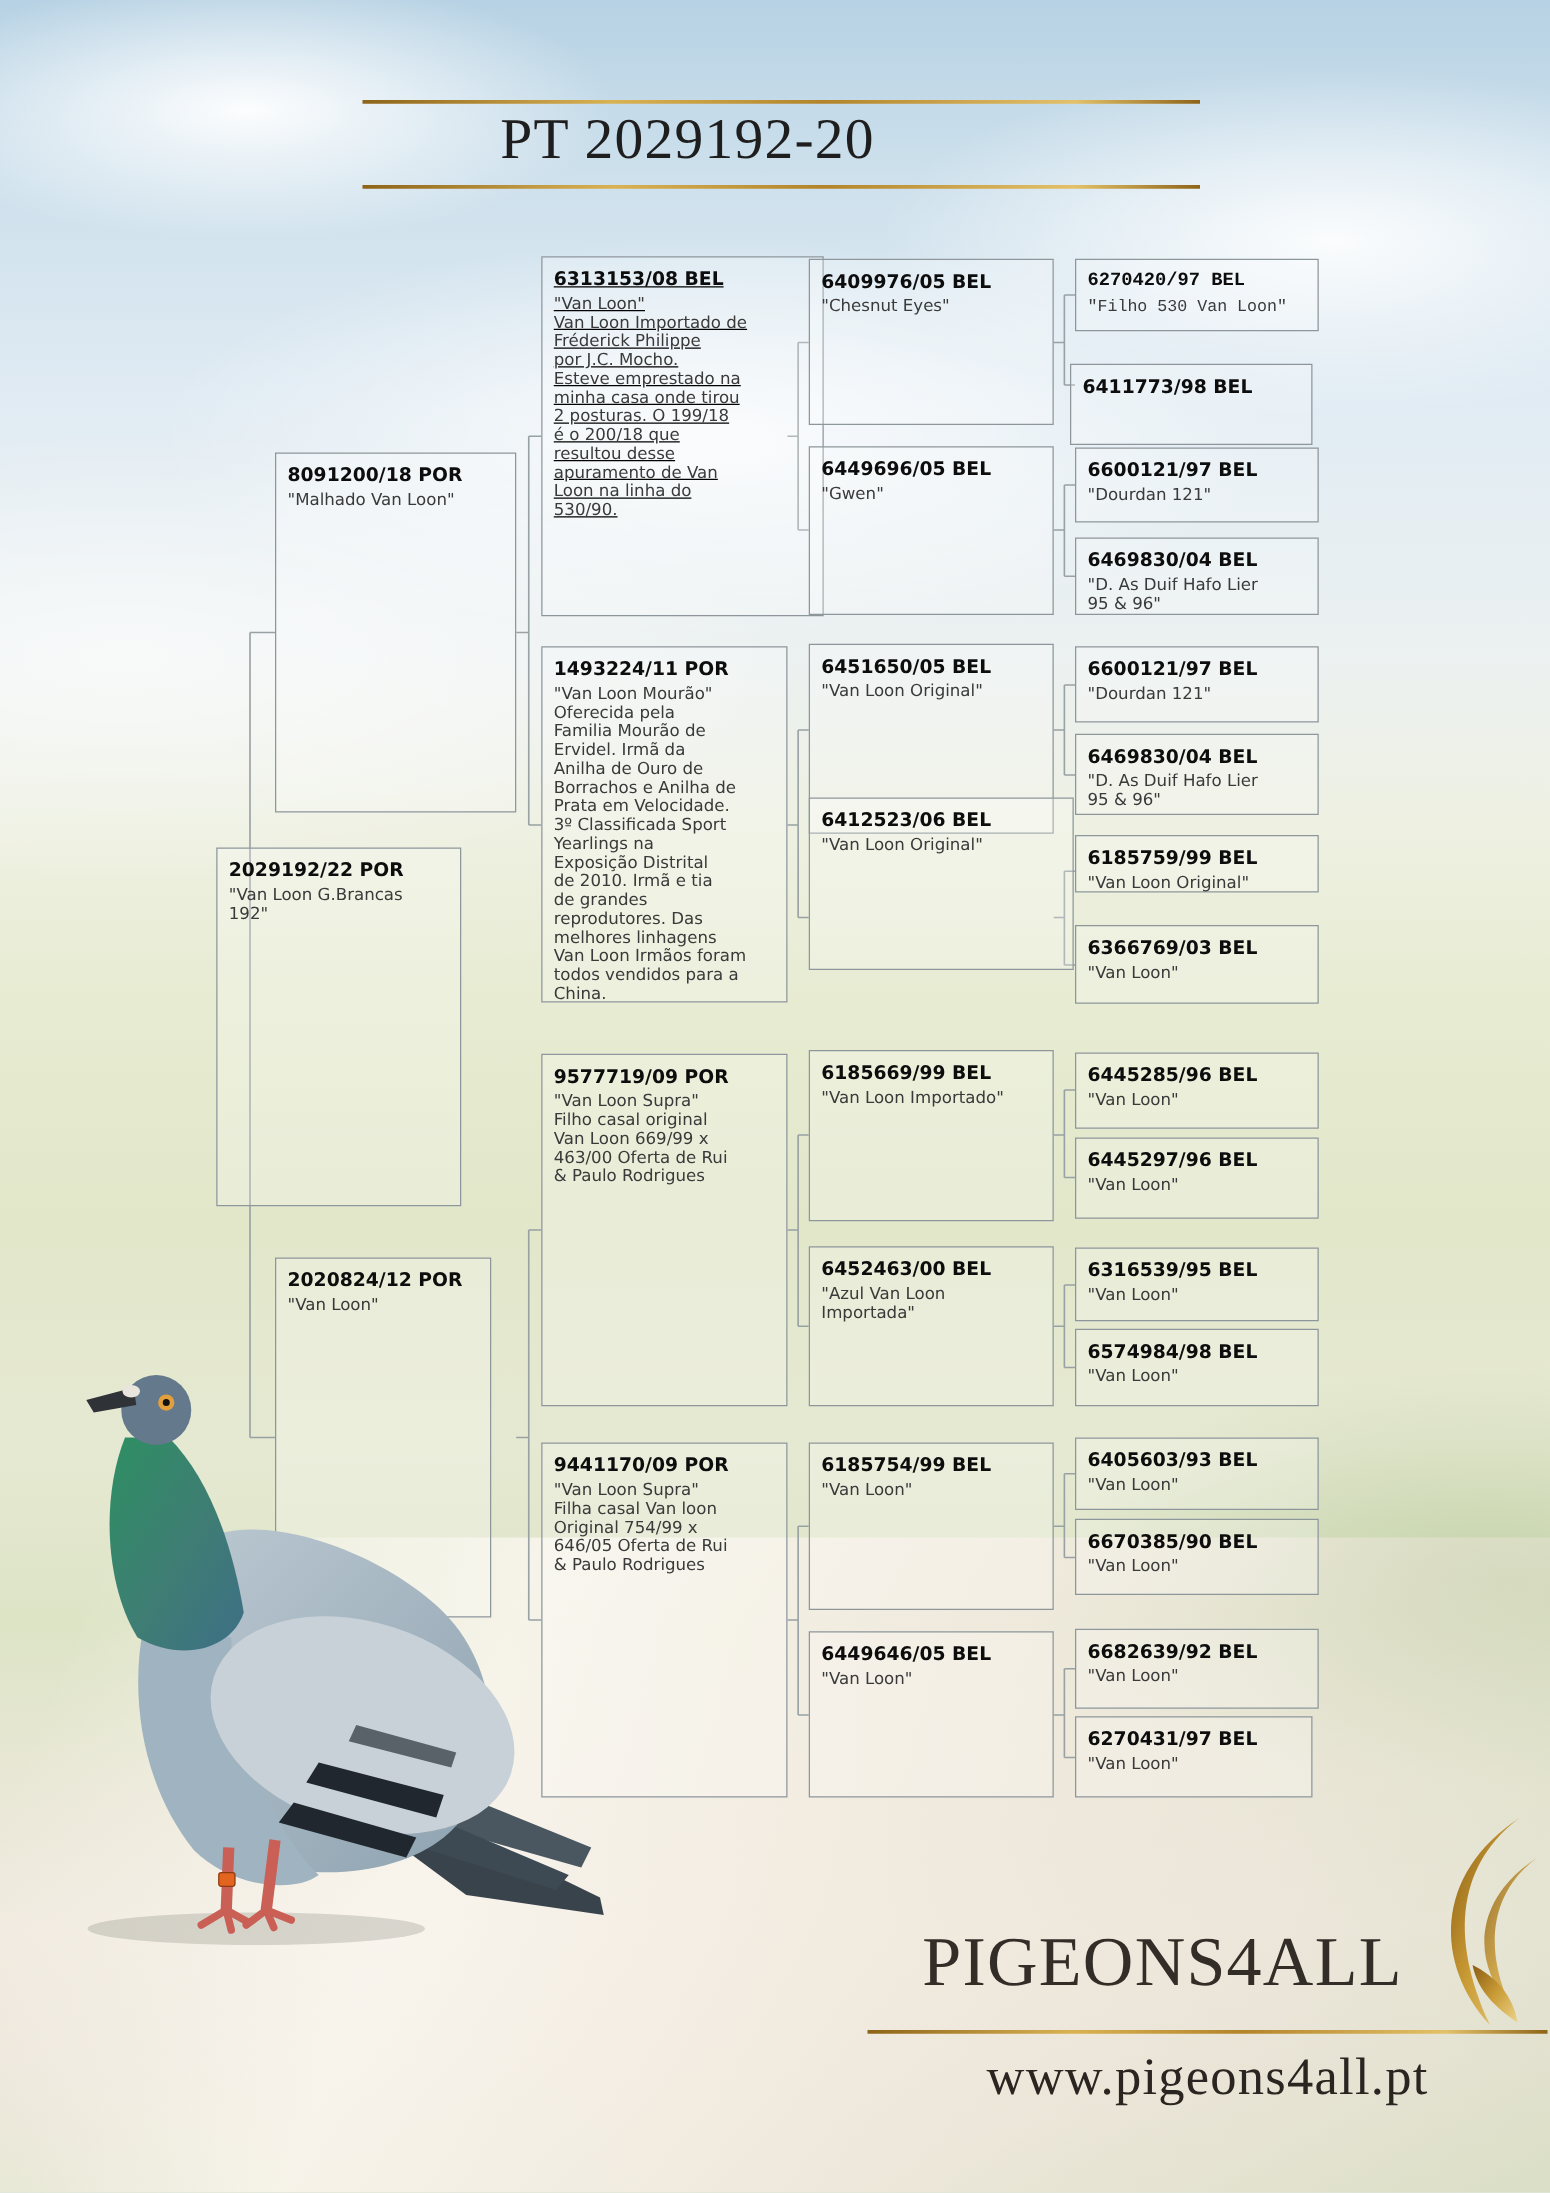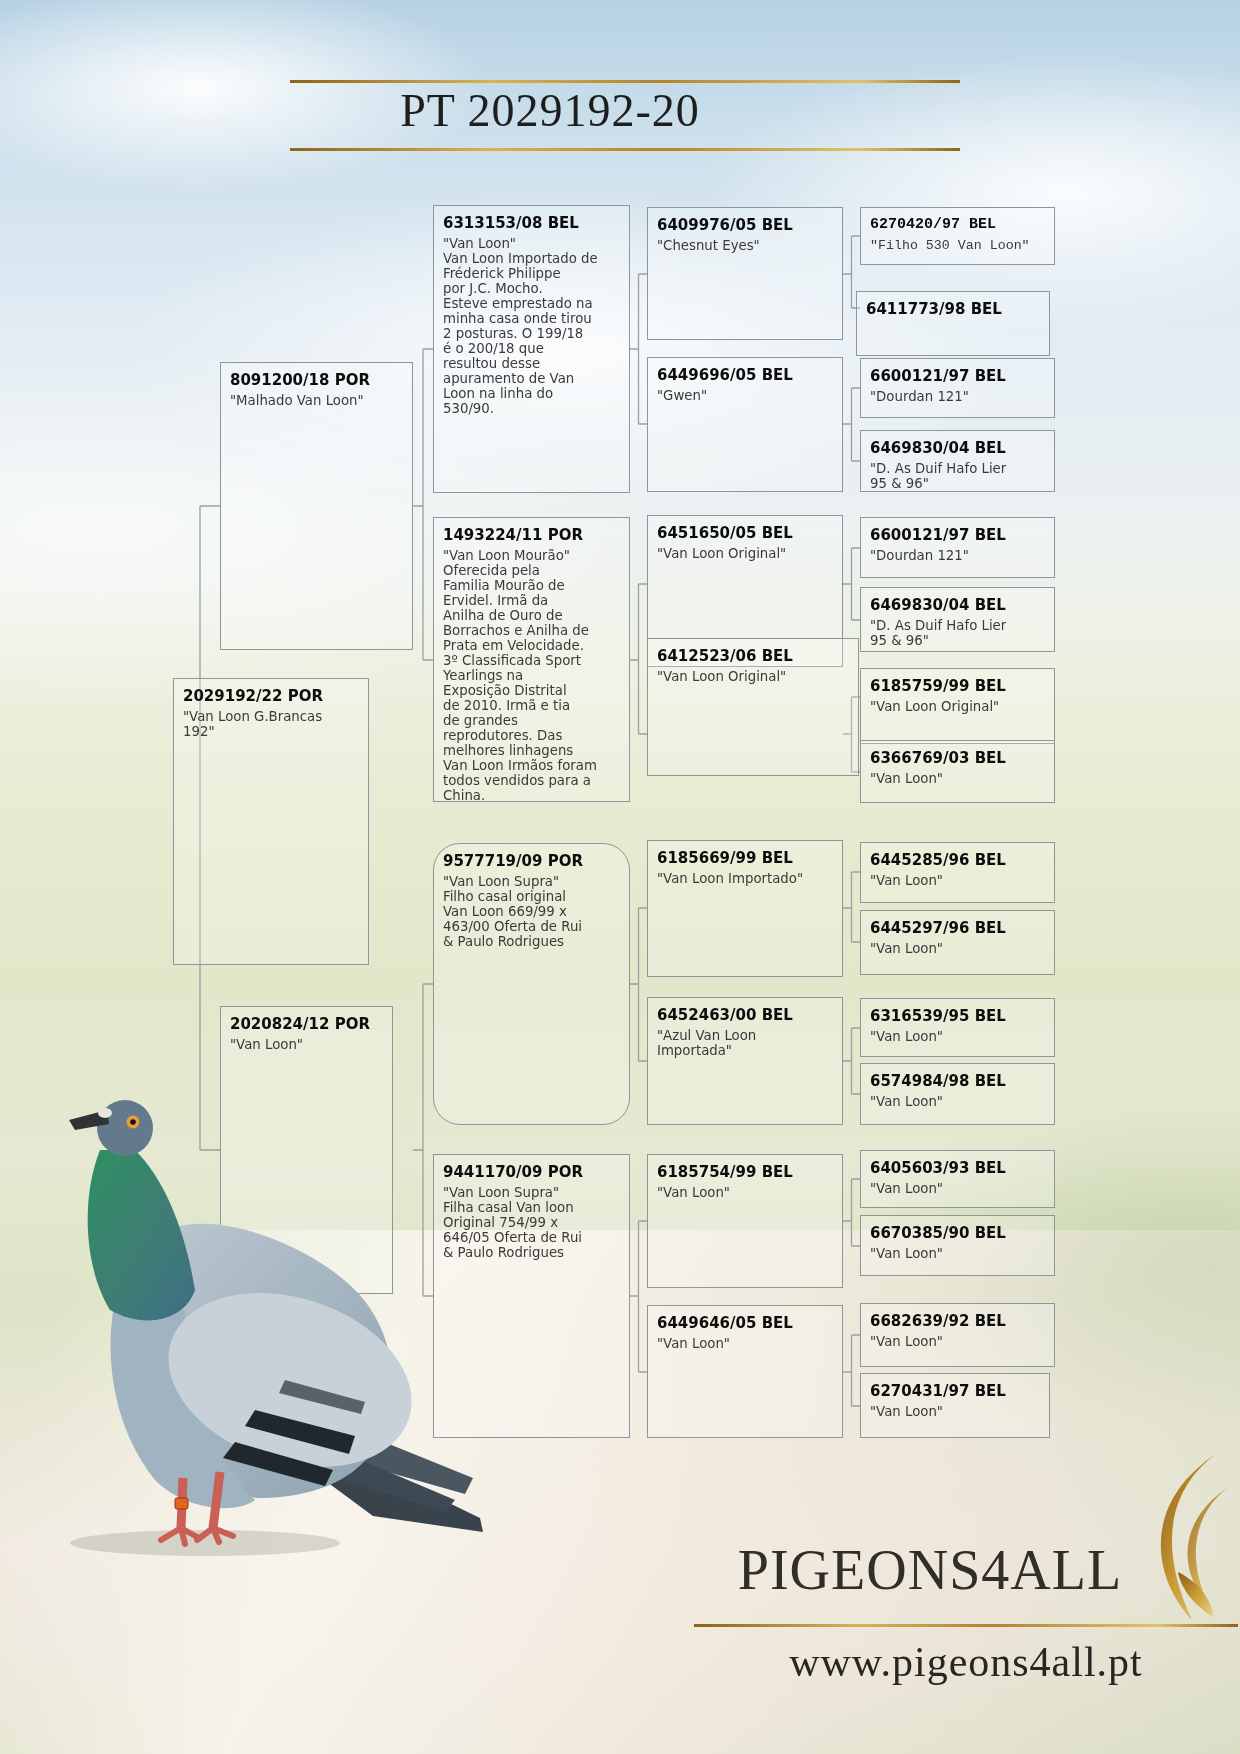--- a/index.html
+++ b/index.html
@@ -55,21 +55,21 @@
 
 <div class="pbox" style="left:220px;top:362px;width:193px;height:288px;">
   <div class="ring">8091200/18 POR</div>
   <div class="ptext">"Malhado Van Loon"</div>
 </div>
 <div class="pbox" style="left:220px;top:1006px;width:173px;height:288px;">
   <div class="ring">2020824/12 POR</div>
   <div class="ptext">"Van Loon"</div>
 </div>
 
-<div class="pbox" style="left:433px;top:205px;width:197px;height:288px;">
+<div class="pbox" style="left:433px;top:205px;width:226px;height:288px;text-decoration:underline;">
   <div class="ring">6313153/08 BEL</div>
   <div class="ptext">"Van Loon"
 Van Loon Importado de
 Fréderick Philippe
 por J.C. Mocho.
 Esteve emprestado na
 minha casa onde tirou
 2 posturas. O 199/18
 é o 200/18  que
 resultou desse
@@ -90,21 +90,21 @@
 Yearlings na
 Exposição Distrital
 de 2010.  Irmã e tia
 de grandes
 reprodutores. Das
 melhores linhagens
 Van Loon Irmãos foram
 todos vendidos para a
 China.</div>
 </div>
-<div class="pbox" style="left:433px;top:843px;width:197px;height:282px;border-radius:27px;">
+<div class="pbox" style="left:433px;top:843px;width:197px;height:282px;">
   <div class="ring">9577719/09 POR</div>
   <div class="ptext">"Van Loon Supra"
 Filho casal original
 Van Loon 669/99 x
 463/00  Oferta de Rui
 &amp; Paulo Rodrigues</div>
 </div>
 <div class="pbox" style="left:433px;top:1154px;width:197px;height:284px;">
   <div class="ring">9441170/09 POR</div>
   <div class="ptext">"Van Loon Supra"
@@ -167,21 +167,21 @@
 </div>
 <div class="pbox" style="left:860px;top:517px;width:195px;height:61px;">
   <div class="ring">6600121/97 BEL</div>
   <div class="ptext">"Dourdan 121"</div>
 </div>
 <div class="pbox" style="left:860px;top:587px;width:195px;height:65px;">
   <div class="ring">6469830/04 BEL</div>
   <div class="ptext">"D. As Duif Hafo Lier
 95 &amp;  96"</div>
 </div>
-<div class="pbox" style="left:860px;top:668px;width:195px;height:76px;">
+<div class="pbox" style="left:860px;top:668px;width:195px;height:46px;">
   <div class="ring">6185759/99 BEL</div>
   <div class="ptext">"Van Loon Original"</div>
 </div>
 <div class="pbox" style="left:860px;top:740px;width:195px;height:63px;">
   <div class="ring">6366769/03 BEL</div>
   <div class="ptext">"Van Loon"</div>
 </div>
 <div class="pbox" style="left:860px;top:842px;width:195px;height:61px;">
   <div class="ring">6445285/96 BEL</div>
   <div class="ptext">"Van Loon"</div>

